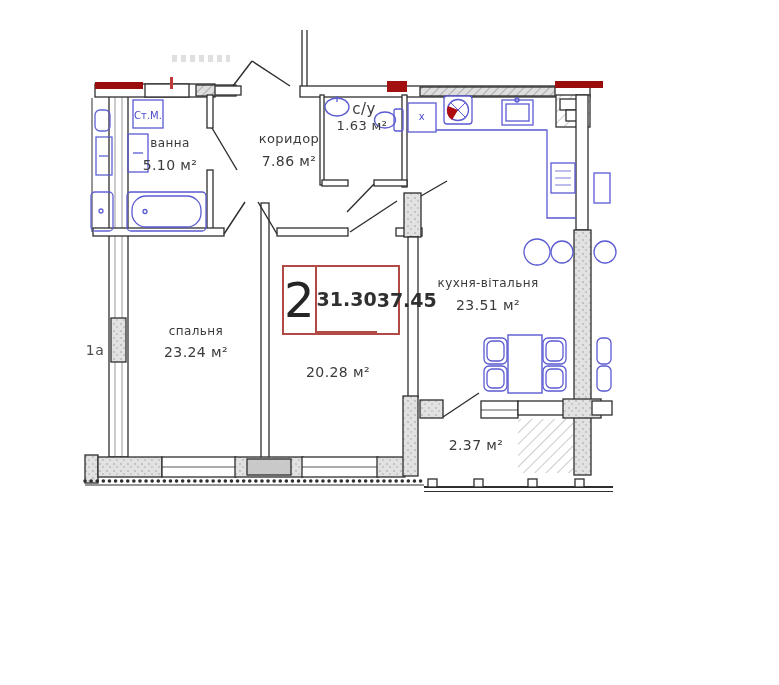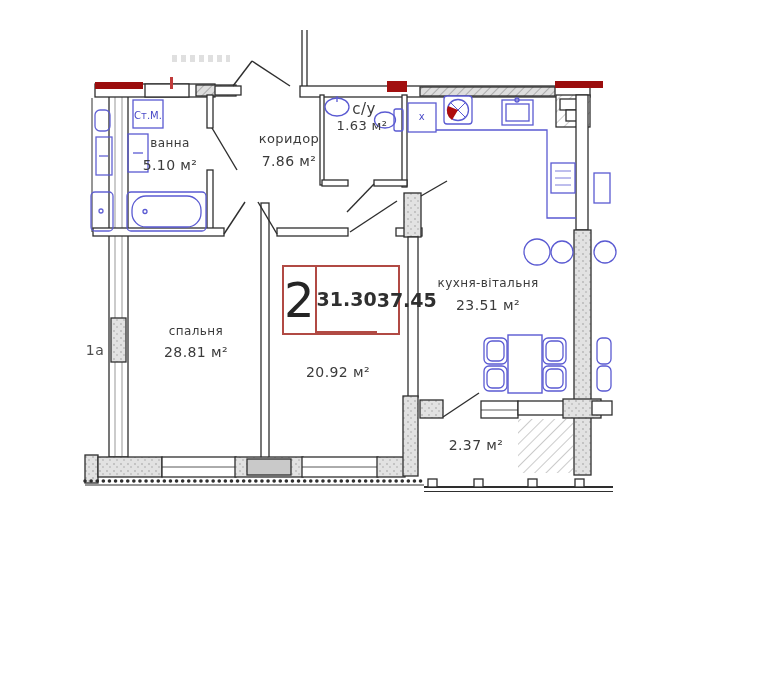--- a/index.html
+++ b/index.html
@@ -254,23 +254,23 @@
 <div class="t name" style="left:170px;top:136px">ванна</div>
 <div class="t area" style="left:170px;top:157px">5.10 м²</div>
 
 <div class="t name" style="left:289px;top:131px;font-size:13px">коридор</div>
 <div class="t area" style="left:289px;top:153px">7.86 м²</div>
 
 <div class="t small-name" style="left:364px;top:100px">с/у</div>
 <div class="t small-area" style="left:362px;top:118px">1.63 м²</div>
 
 <div class="t name" style="left:196px;top:324px">спальня</div>
-<div class="t area" style="left:196px;top:344px">28.81 м²</div>
-
-<div class="t area" style="left:338px;top:364px">20.92 м²</div>
+<div class="t area" style="left:196px;top:344px">23.24 м²</div>
+
+<div class="t area" style="left:338px;top:364px">20.28 м²</div>
 
 <div class="t name" style="left:488px;top:276px">кухня-вітальня</div>
 <div class="t area" style="left:488px;top:297px">23.51 м²</div>
 
 <div class="t area" style="left:476px;top:437px">2.37 м²</div>
 
 <div class="t tiny blue" style="left:148px;top:110px">Ст.М.</div>
 <div class="t duct blue" style="left:422px;top:111px">х</div>
 <div class="t frag" style="left:95px;top:342px">1а</div>
 

